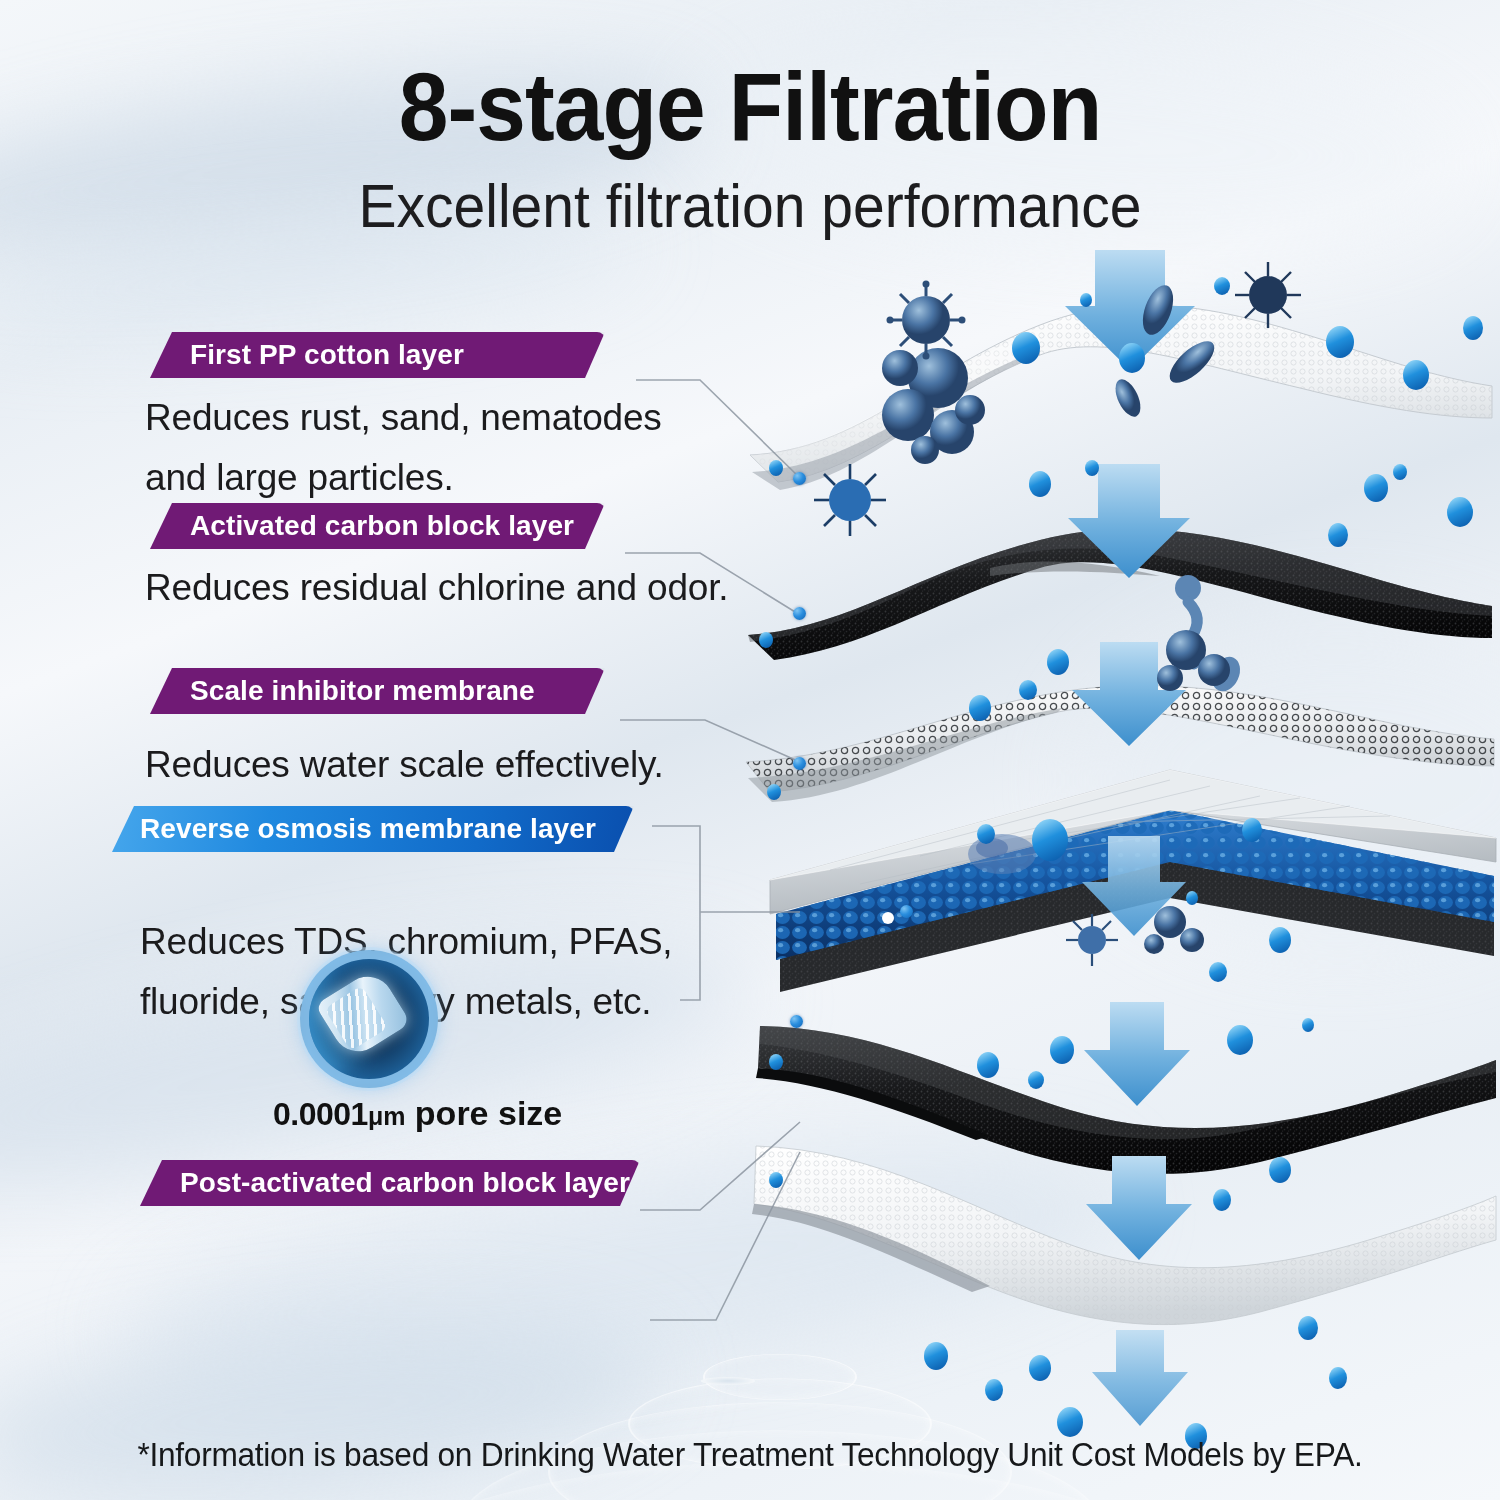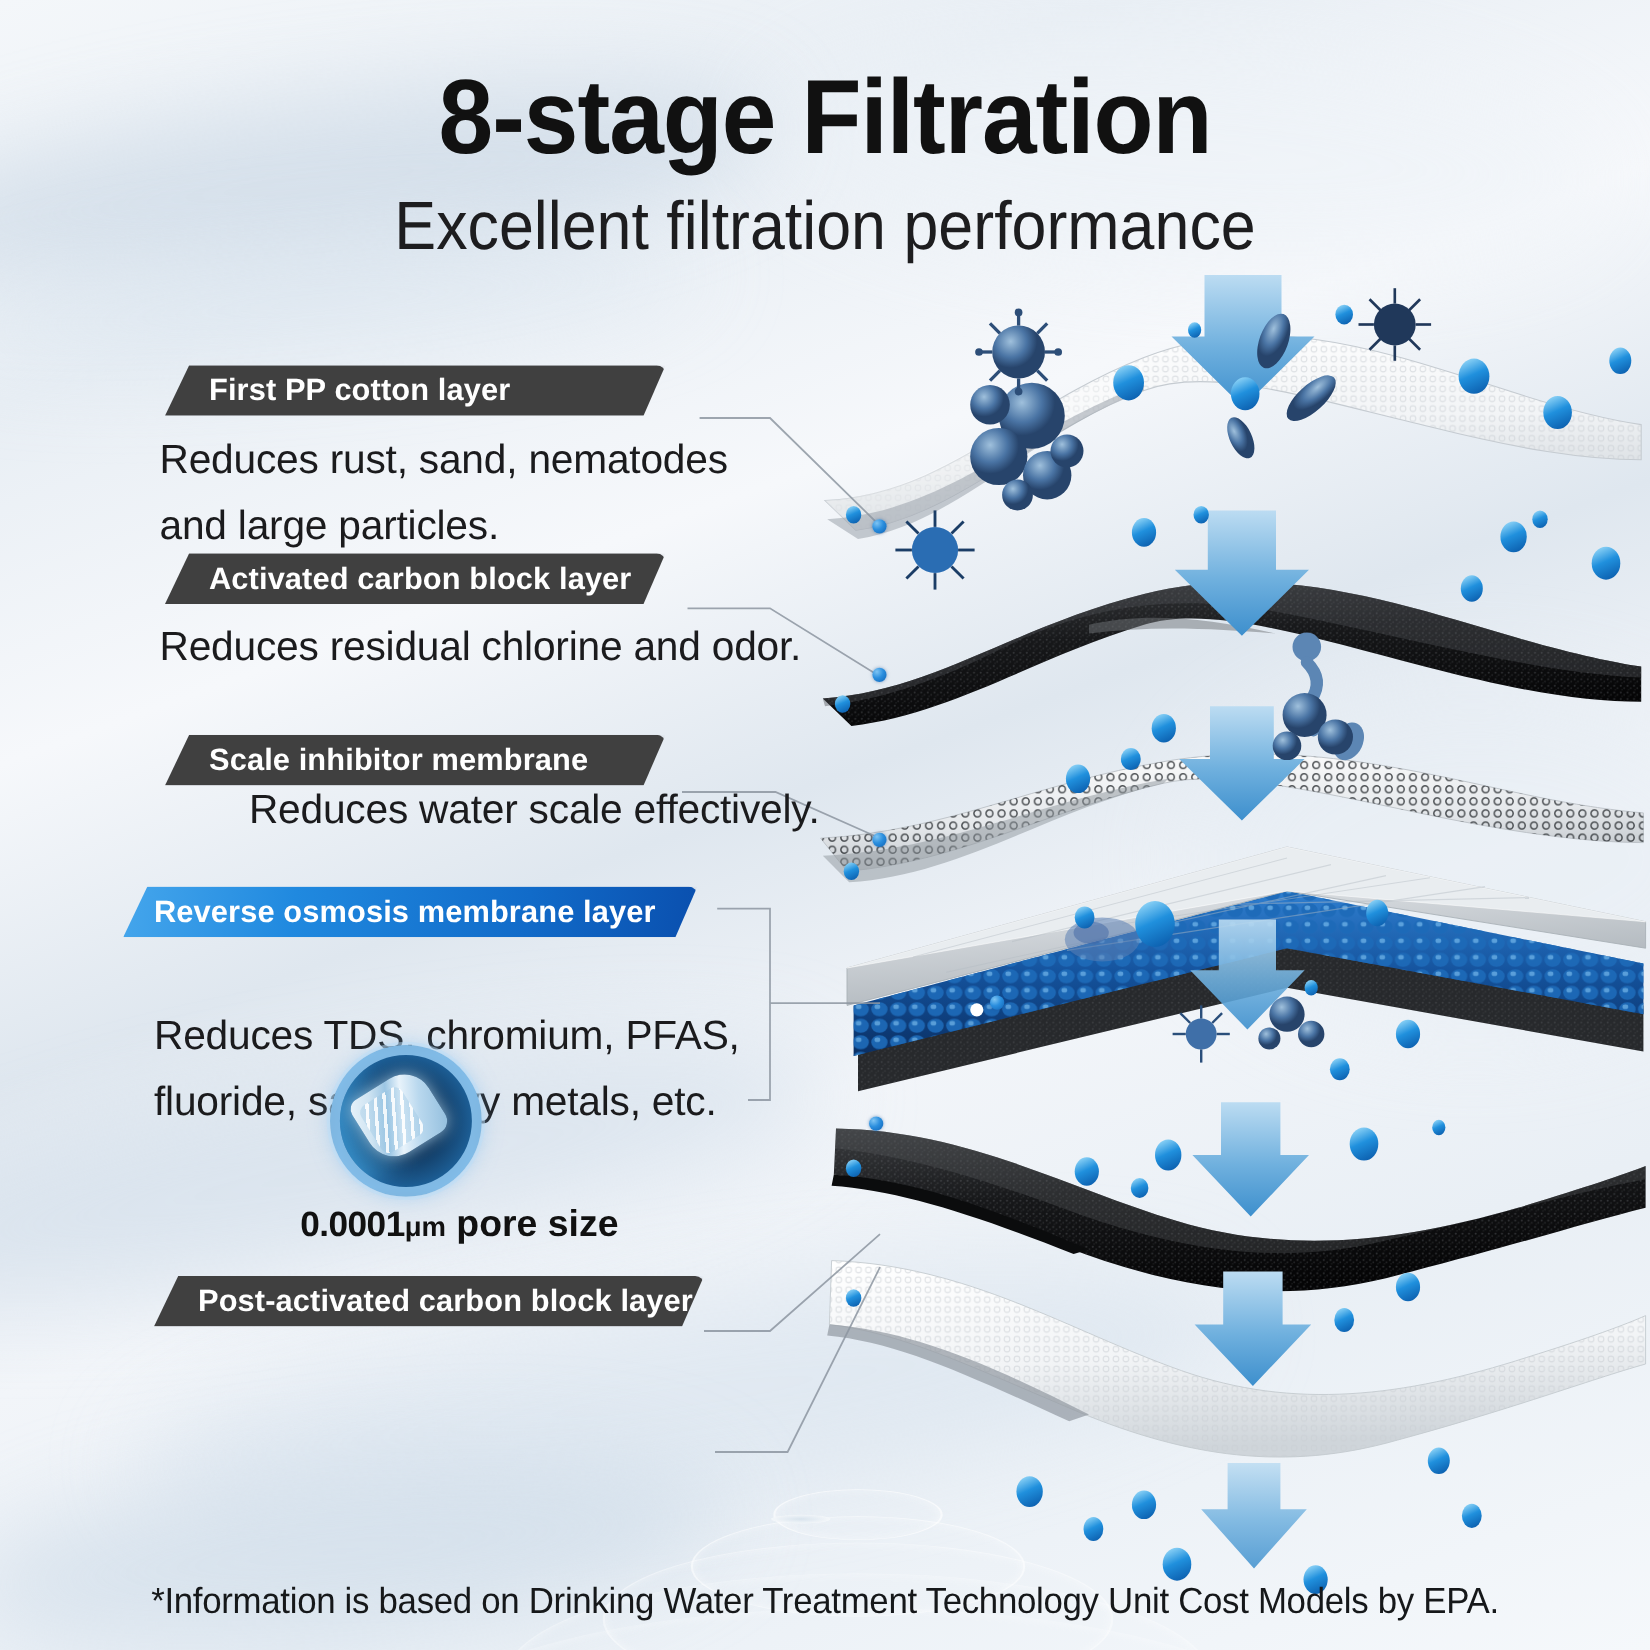--- a/index.html
+++ b/index.html
@@ -44,21 +44,21 @@
          transform:scaleX(.93);}
   .subtitle{position:absolute;top:170px;left:0;width:1500px;text-align:center;
             font-size:62px;font-weight:400;color:#1d1d1f;letter-spacing:0px;
             font-family:"Liberation Sans","DejaVu Sans",sans-serif;
             transform:scaleX(.92);}
 
   
   .badge{position:absolute;height:46px;display:flex;align-items:center;
          color:#fff;font-weight:700;font-size:28px;letter-spacing:.1px;
          padding:0 24px 0 40px;
-         background:#404040;
+         background:#701a75;
          border-top-right-radius:8px;border-bottom-right-radius:4px;
          -webkit-clip-path:polygon(22px 0,100% 0,calc(100% - 20px) 100%,0 100%);
          clip-path:polygon(22px 0,100% 0,calc(100% - 20px) 100%,0 100%);
          box-shadow:0 2px 6px rgba(60,70,85,.22);
          white-space:nowrap;box-sizing:border-box;}
   .badge.blue{background:linear-gradient(100deg,#45a6ec 0%,#2089df 30%,#116bc9 70%,#0a4fae 100%);
               color:#fff;}
   .desc{position:absolute;font-size:37px;line-height:60px;color:#1b1b1d;font-weight:400;
         font-family:"Liberation Sans","DejaVu Sans",sans-serif;white-space:pre-line;letter-spacing:-.2px;}
 
@@ -427,21 +427,21 @@
 and large particles.</div>
 
   <div class="badge" style="left:150px;top:503px;width:455px;">
     <span>Activated carbon block layer</span>
   </div>
   <div class="desc" style="left:145px;top:558px;width:600px;">Reduces residual chlorine and odor.</div>
 
   <div class="badge" style="left:150px;top:668px;width:455px;">
     <span>Scale inhibitor membrane</span>
   </div>
-  <div class="desc" style="left:145px;top:706px;width:600px;text-align:right;">Reduces water scale effectively.</div>
+  <div class="desc" style="left:145px;top:735px;width:600px;">Reduces water scale effectively.</div>
 
   <div class="badge blue" style="left:112px;top:806px;width:522px;padding-left:28px;">
     <span>Reverse osmosis membrane layer</span>
   </div>
   <div class="desc" style="left:140px;top:912px;width:600px;">Reduces TDS, chromium, PFAS,
 fluoride, salt, heavy metals, etc.</div>
 
   <div class="badge" style="left:140px;top:1160px;width:500px;">
     <span>Post-activated carbon block layer</span>
   </div>

